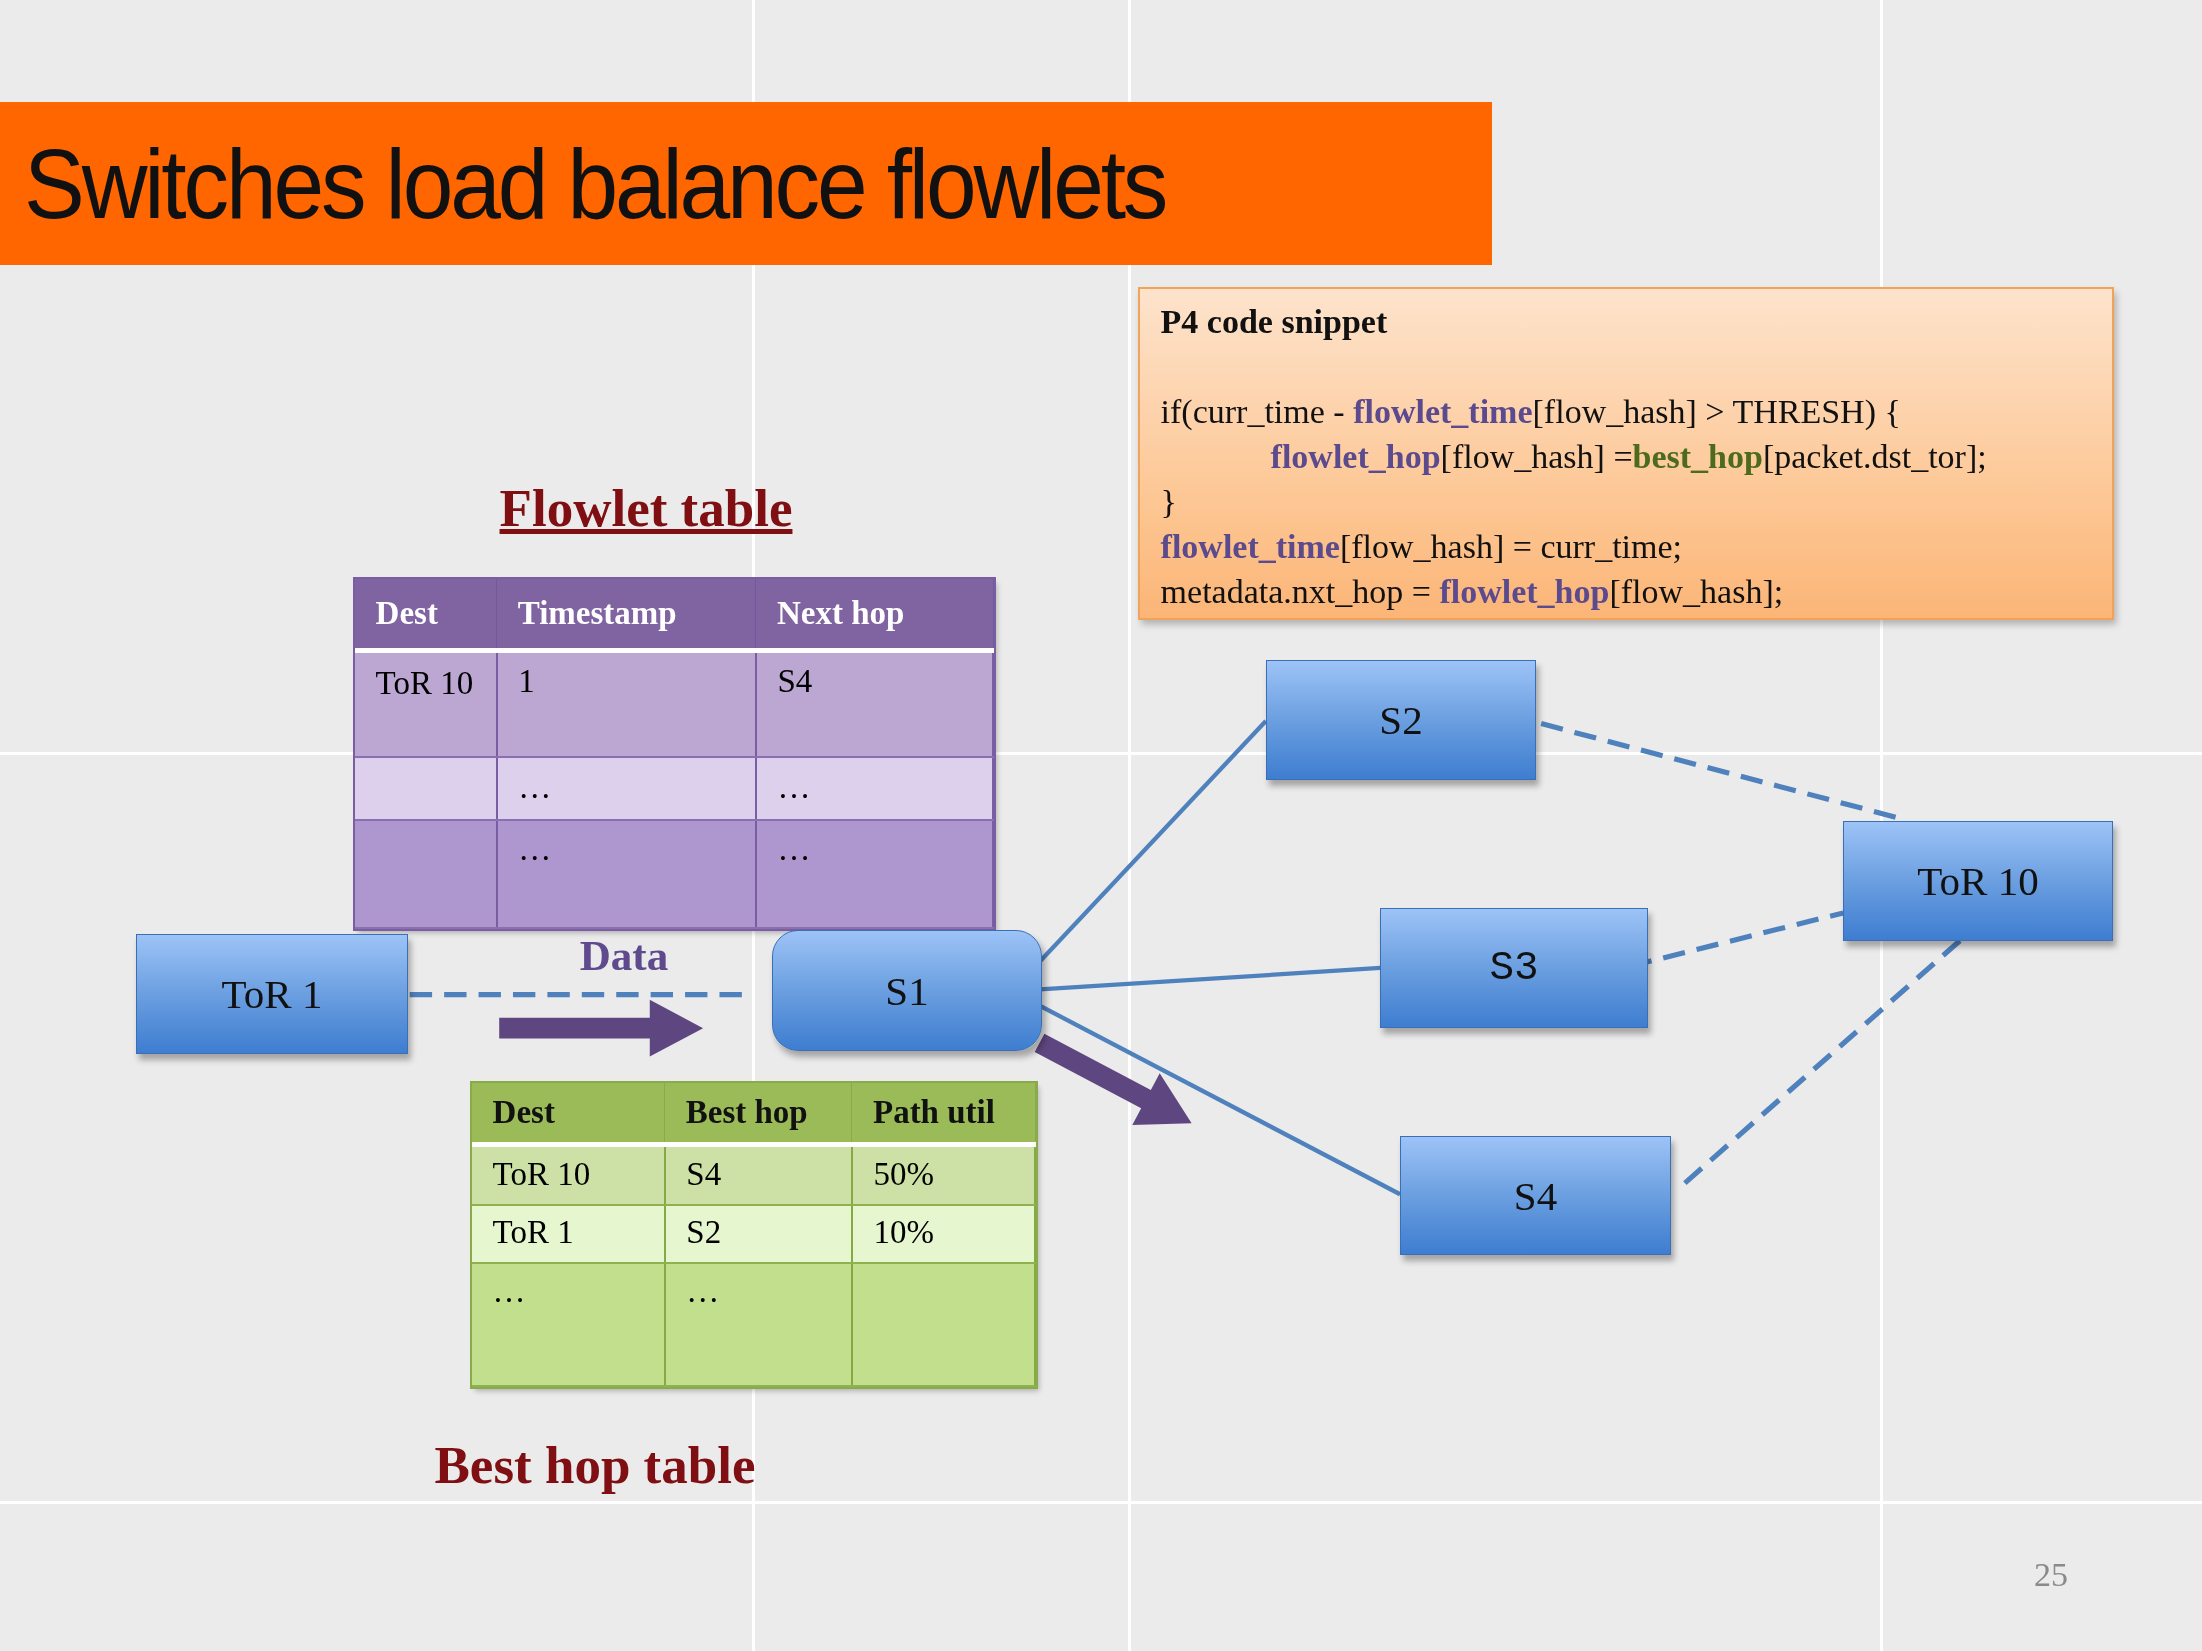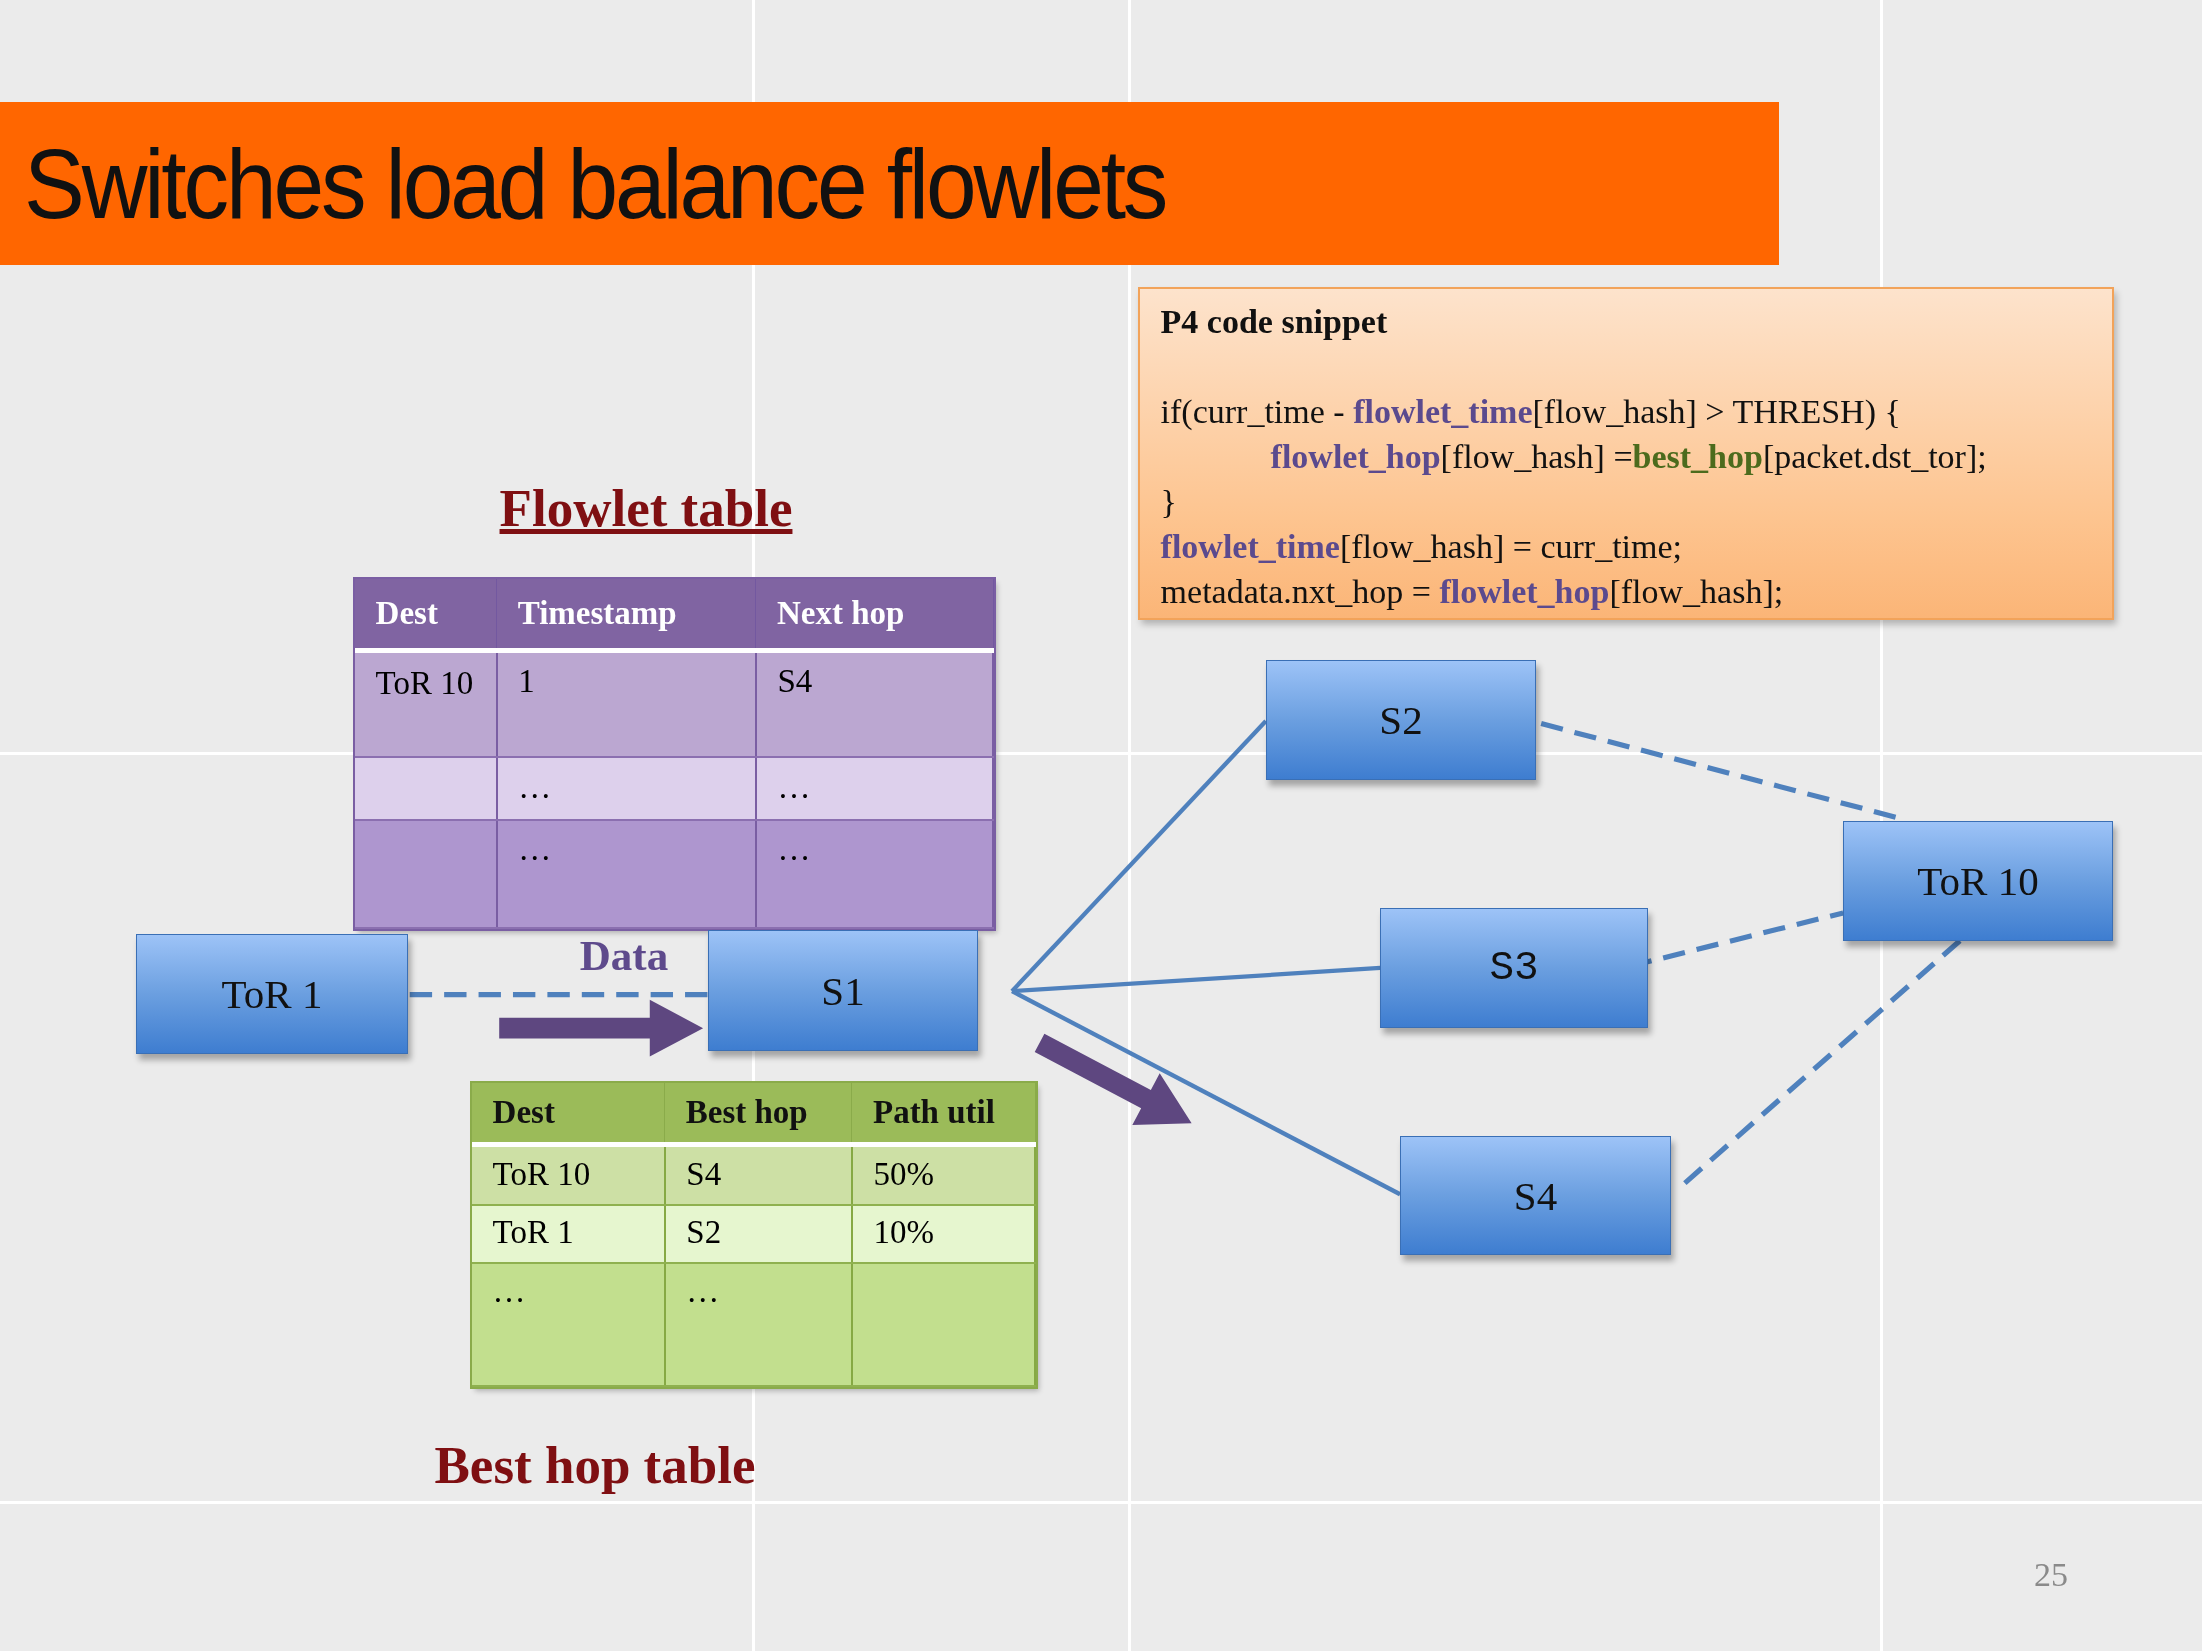--- a/index.html
+++ b/index.html
@@ -1,20 +1,20 @@
 <!DOCTYPE html>
 <html style="font-size:13.8px"><head>
 <meta charset="utf-8">
 <style>
   html,body{margin:0;padding:0;}
   body{width:2203px;height:1652px;position:relative;overflow:hidden;background:#ebebeb;font-family:"Liberation Serif",serif;}
   .grid{position:absolute;background:#ffffff;}
   .gv{width:2.6px;top:0;height:1652px;}
   .gh{height:2.6px;left:0;width:2203px;}
-  #title-bar{position:absolute;left:0;top:102px;width:1779px;height:163px;background:#ff6600;}
+  #title-bar{position:absolute;left:0;top:102px;width:1492px;height:163px;background:#ff6600;}
   #title-text{position:absolute;left:24px;top:33px;font-family:"Liberation Sans",sans-serif;font-size:98px;color:#111;letter-spacing:-3.4px;white-space:nowrap;line-height:1;transform:scaleX(0.93);transform-origin:left top;}
   #code-box{position:absolute;left:1138px;top:287px;width:976px;height:333px;box-sizing:border-box;border:2.6px solid #f2a35a;background:linear-gradient(#fde3cc,#fdc48f 70%,#fbb577);box-shadow:3.4px 5.2px 6.9px rgba(0,0,0,0.25);padding:10.3px 20.6px;font-size:34px;color:#111;line-height:45px;}
   #code-box .hd{font-weight:bold;margin-bottom:45px;}
   .pu{color:#5b4a8e;font-weight:bold;}
   .gr{color:#4c6b1d;font-weight:bold;}
   .ind{padding-left:110px;}
   .label-red{position:absolute;font-weight:bold;color:#7f0f12;font-size:53px;white-space:nowrap;transform:translateX(-50%);}
   table{border-collapse:collapse;position:absolute;font-size:33px;box-shadow:2.6px 4.3px 5.2px rgba(0,0,0,0.25);}
   td,th{padding:0 20.6px;text-align:left;vertical-align:top;}
   #flowlet-table{left:355px;top:579px;width:639px;}
@@ -128,20 +128,20 @@
   <line x1="1958" y1="1375" x2="2278" y2="1093" stroke="#4f81bd" stroke-width="6" stroke-dasharray="26,14"></line>
   <polygon fill="#5e4780" points="580,1183 755,1183 755,1162 817,1195 755,1228 755,1207 580,1207"></polygon>
   <g transform="translate(1208,1212) rotate(27.9)">
     <polygon fill="#5e4780" points="0,-12 140,-12 140,-34 200,0 140,34 140,12 0,12"></polygon>
   </g>
 </svg>
 
 <div id="data-label">Data</div>
 
 <div class="node" style="left:136px;top:934px;width:272px;height:120px;">ToR 1</div>
-<div class="node" style="left:708px;top:930px;width:270px;height:121px;">S1</div>
+<div class="node" style="left:772px;top:930px;width:270px;height:121px;border-radius:26px;">S1</div>
 <div class="node" style="left:1266px;top:660px;width:270px;height:120px;">S2</div>
 <div class="node" style="left:1380px;top:908px;width:268px;height:120px;font-family:Liberation Mono, monospace;">S3</div>
 <div class="node" style="left:1400px;top:1136px;width:271px;height:119px;">S4</div>
 <div class="node" style="left:1843px;top:821px;width:270px;height:120px;">ToR 10</div>
 
 <div id="page-number">25</div>
 
 
 </body></html>

